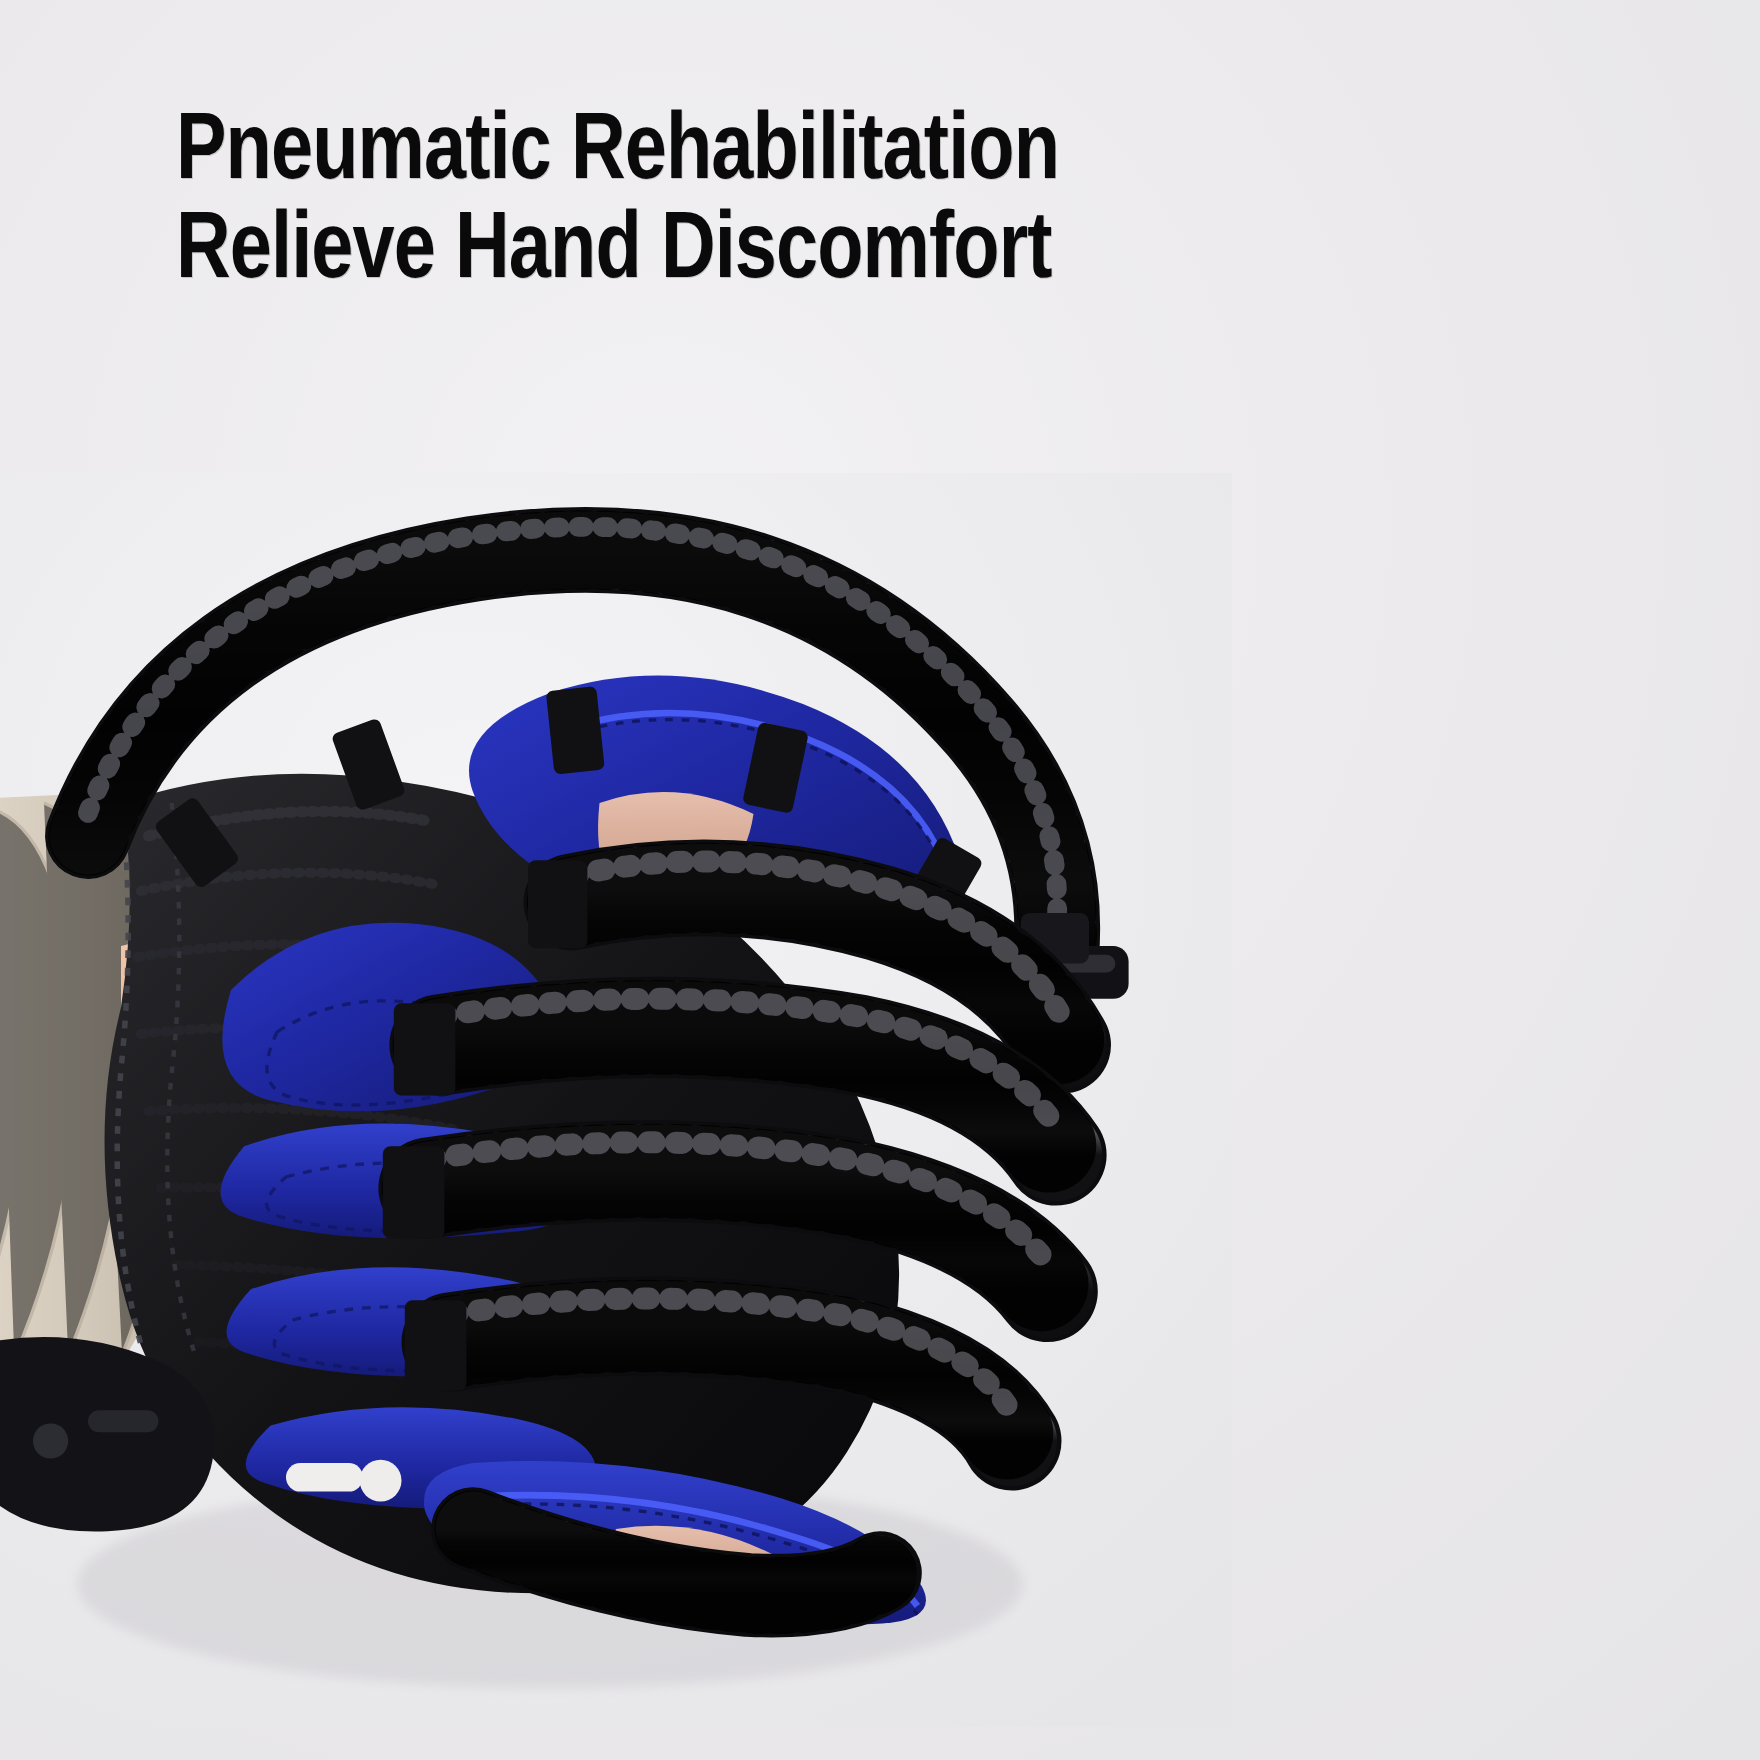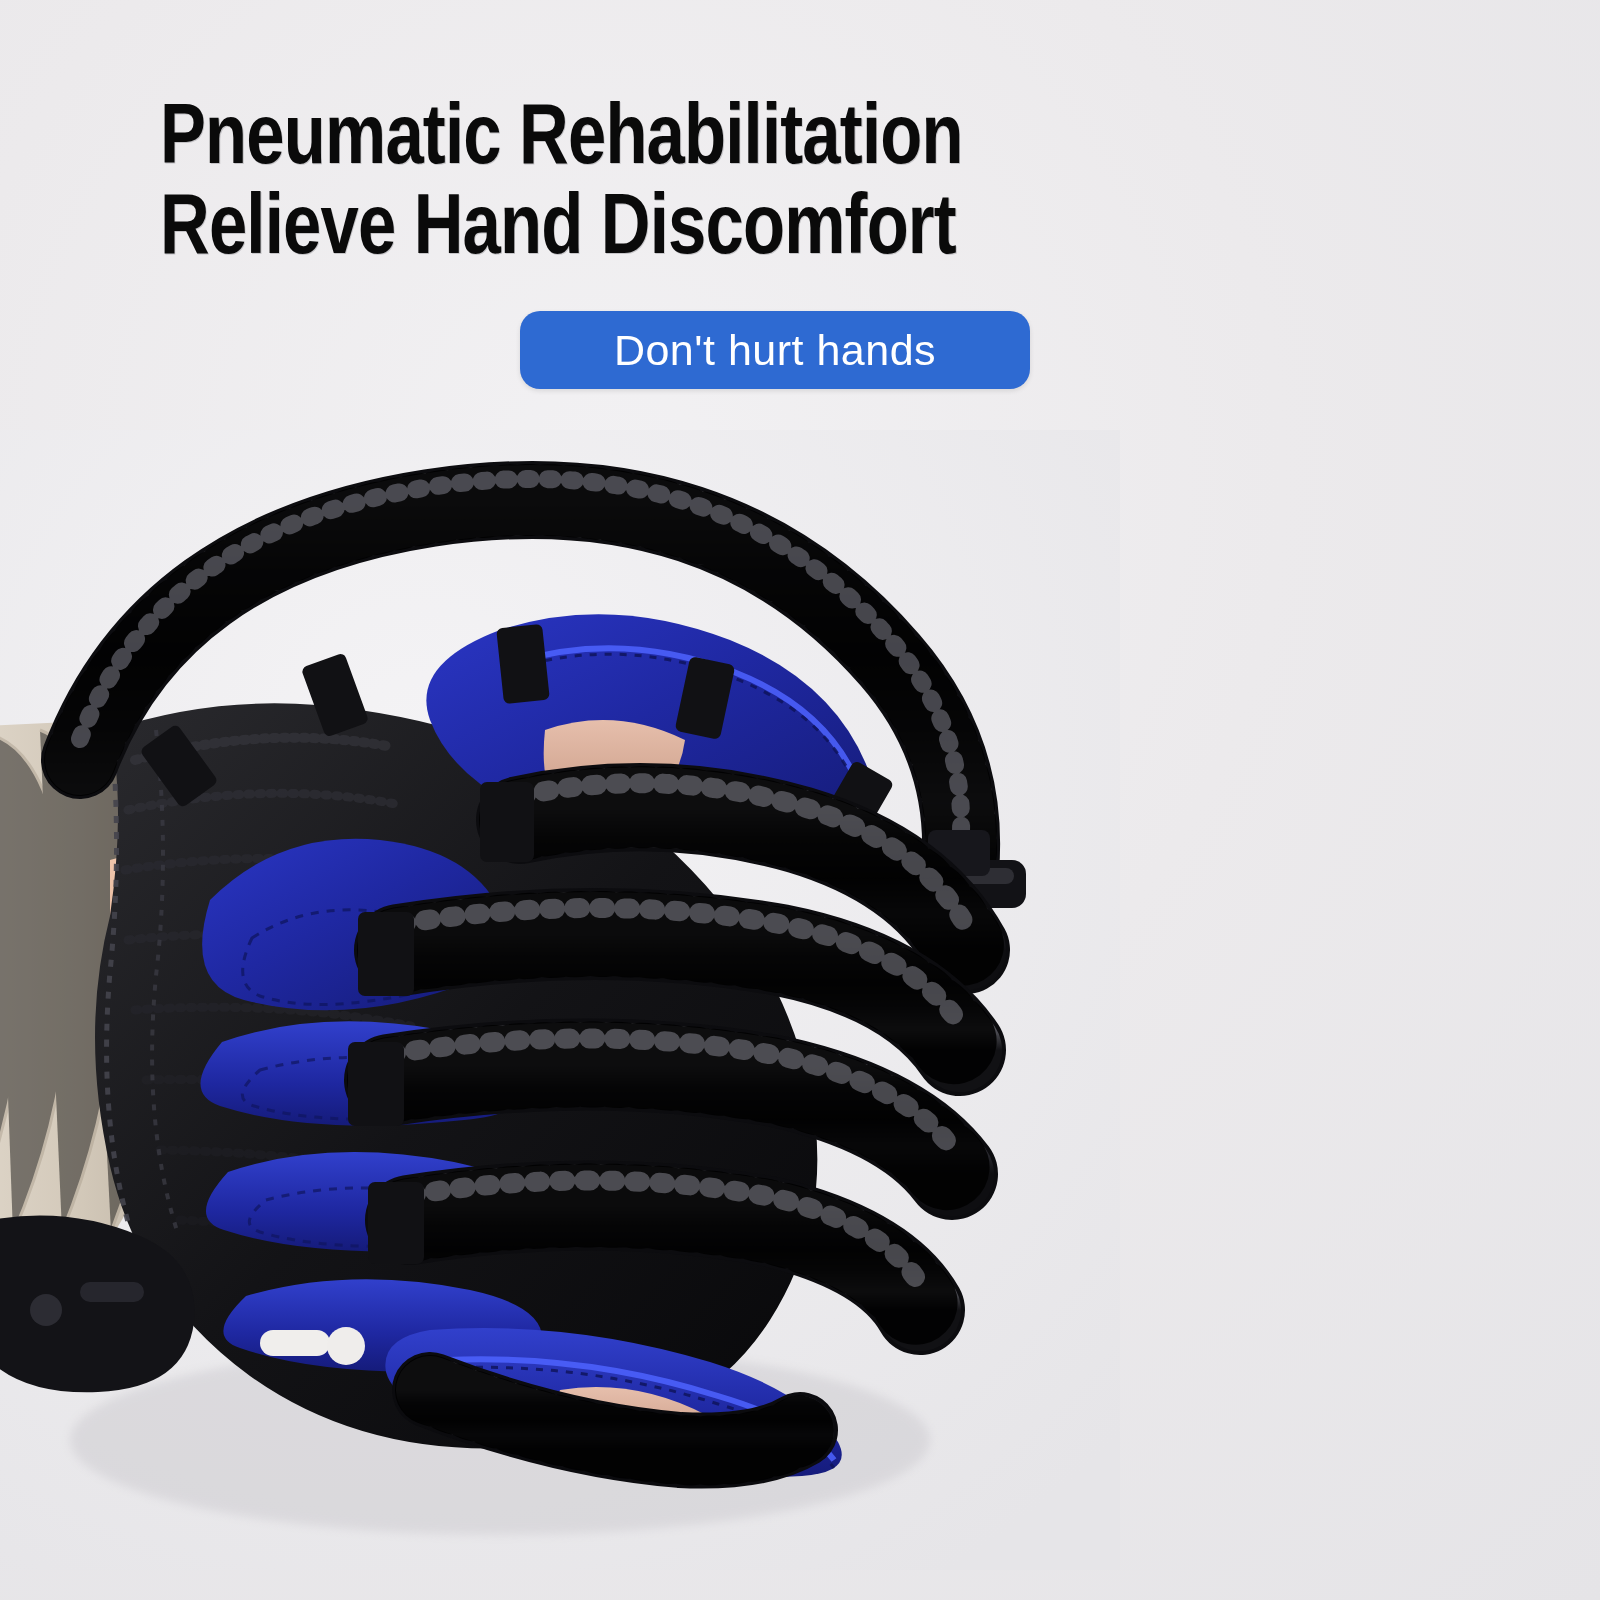--- a/index.html
+++ b/index.html
@@ -74,23 +74,20 @@
 </head>
 <body>
 
 <div id="page">
 
   <div class="headline">
     <span class="line">Pneumatic Rehabilitation</span>
     <span class="line">Relieve Hand Discomfort</span>
   </div>
 
-  <div class="badge">
-    <span>Don't hurt hands</span>
-  </div>
 
   <div class="photo">
     <svg viewBox="0 0 1160 1140" xmlns="http://www.w3.org/2000/svg">
       <defs>
 
         <linearGradient id="blueFab" x1="0" y1="0" x2="1" y2="1">
           <stop offset="0%" stop-color="#2a36c4"></stop>
           <stop offset="45%" stop-color="#1f28a2"></stop>
           <stop offset="100%" stop-color="#141a74"></stop>
         </linearGradient>

